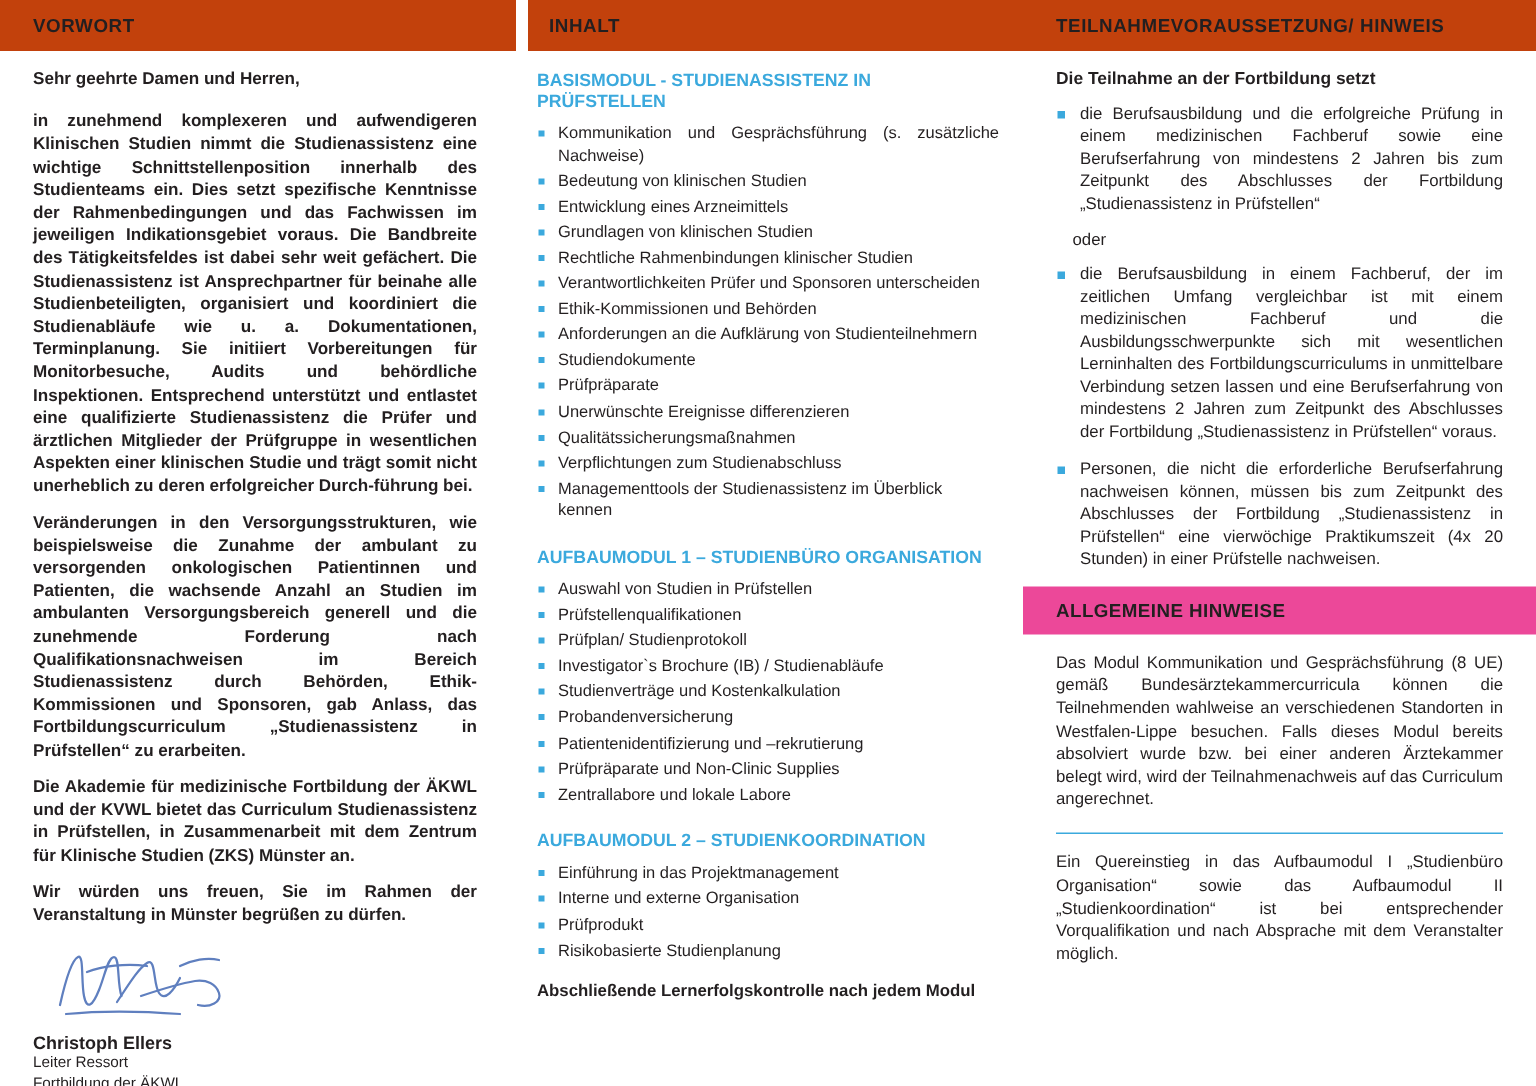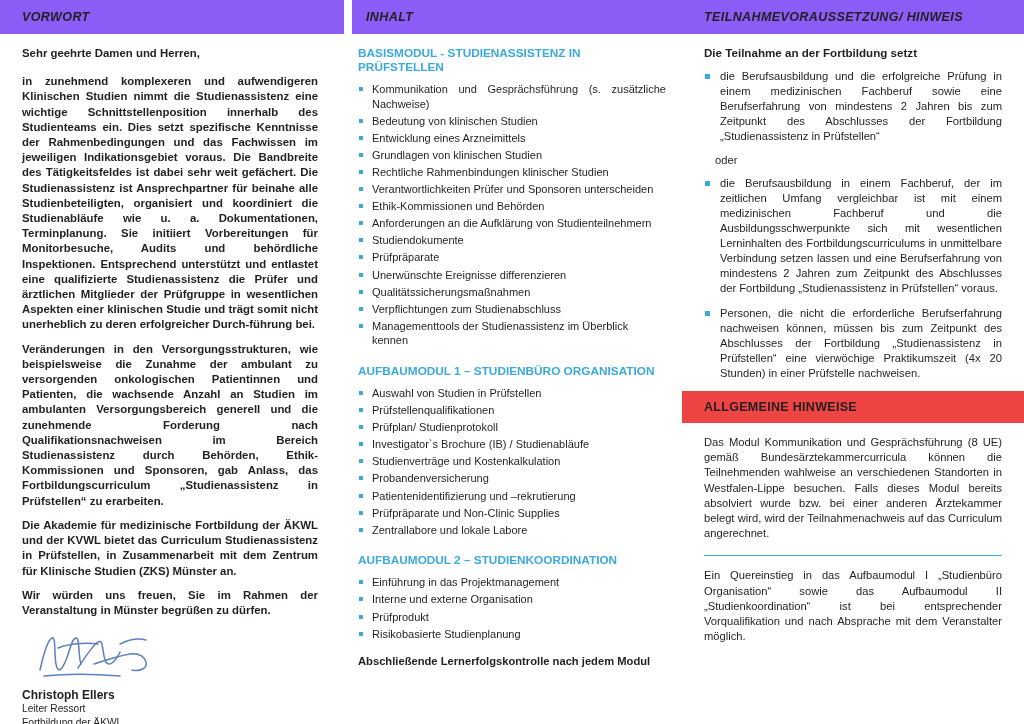--- a/index.html
+++ b/index.html
@@ -13,28 +13,27 @@
   }
   .page { position:relative; width:1024px; height:724px; padding:0; }
 
   
   .header-row {
     display:flex;
     height:34px;
     align-items:stretch;
   }
   .hdr {
-    background:#8b5cf6;
+    background:#c2410c;
     display:flex;
     align-items:center;
     font-weight:bold;
     font-size:12.5px;
     letter-spacing:0.4px;
     color:#231f20;
-    font-style:italic;
   }
   .hdr-1 { width:344px; padding-left:22px; }
   .hdr-gap { width:8px; background:#ffffff; }
   .hdr-2 { width:330px; padding-left:14px; }
   .hdr-3 { flex:1; padding-left:22px; }
 
   .cols {
     display:flex;
     padding-top:12px;
   }
@@ -110,21 +109,21 @@
   ul.sq3 li::before {
     content:"";
     position:absolute;
     left:1px; top:5px;
     width:4.5px; height:4.5px;
     background:#3ba9dd;
   }
   .oder { font-size:11.2px; margin:2px 0 10px 11px; }
 
   .band {
-    background:#ef4444;
+    background:#ec4899;
     height:32px;
     display:flex;
     align-items:center;
     font-weight:bold;
     font-size:12.5px;
     letter-spacing:0.3px;
     margin:8px 0 12px -22px;
     padding-left:22px;
     width:calc(100% + 44px);
   }

